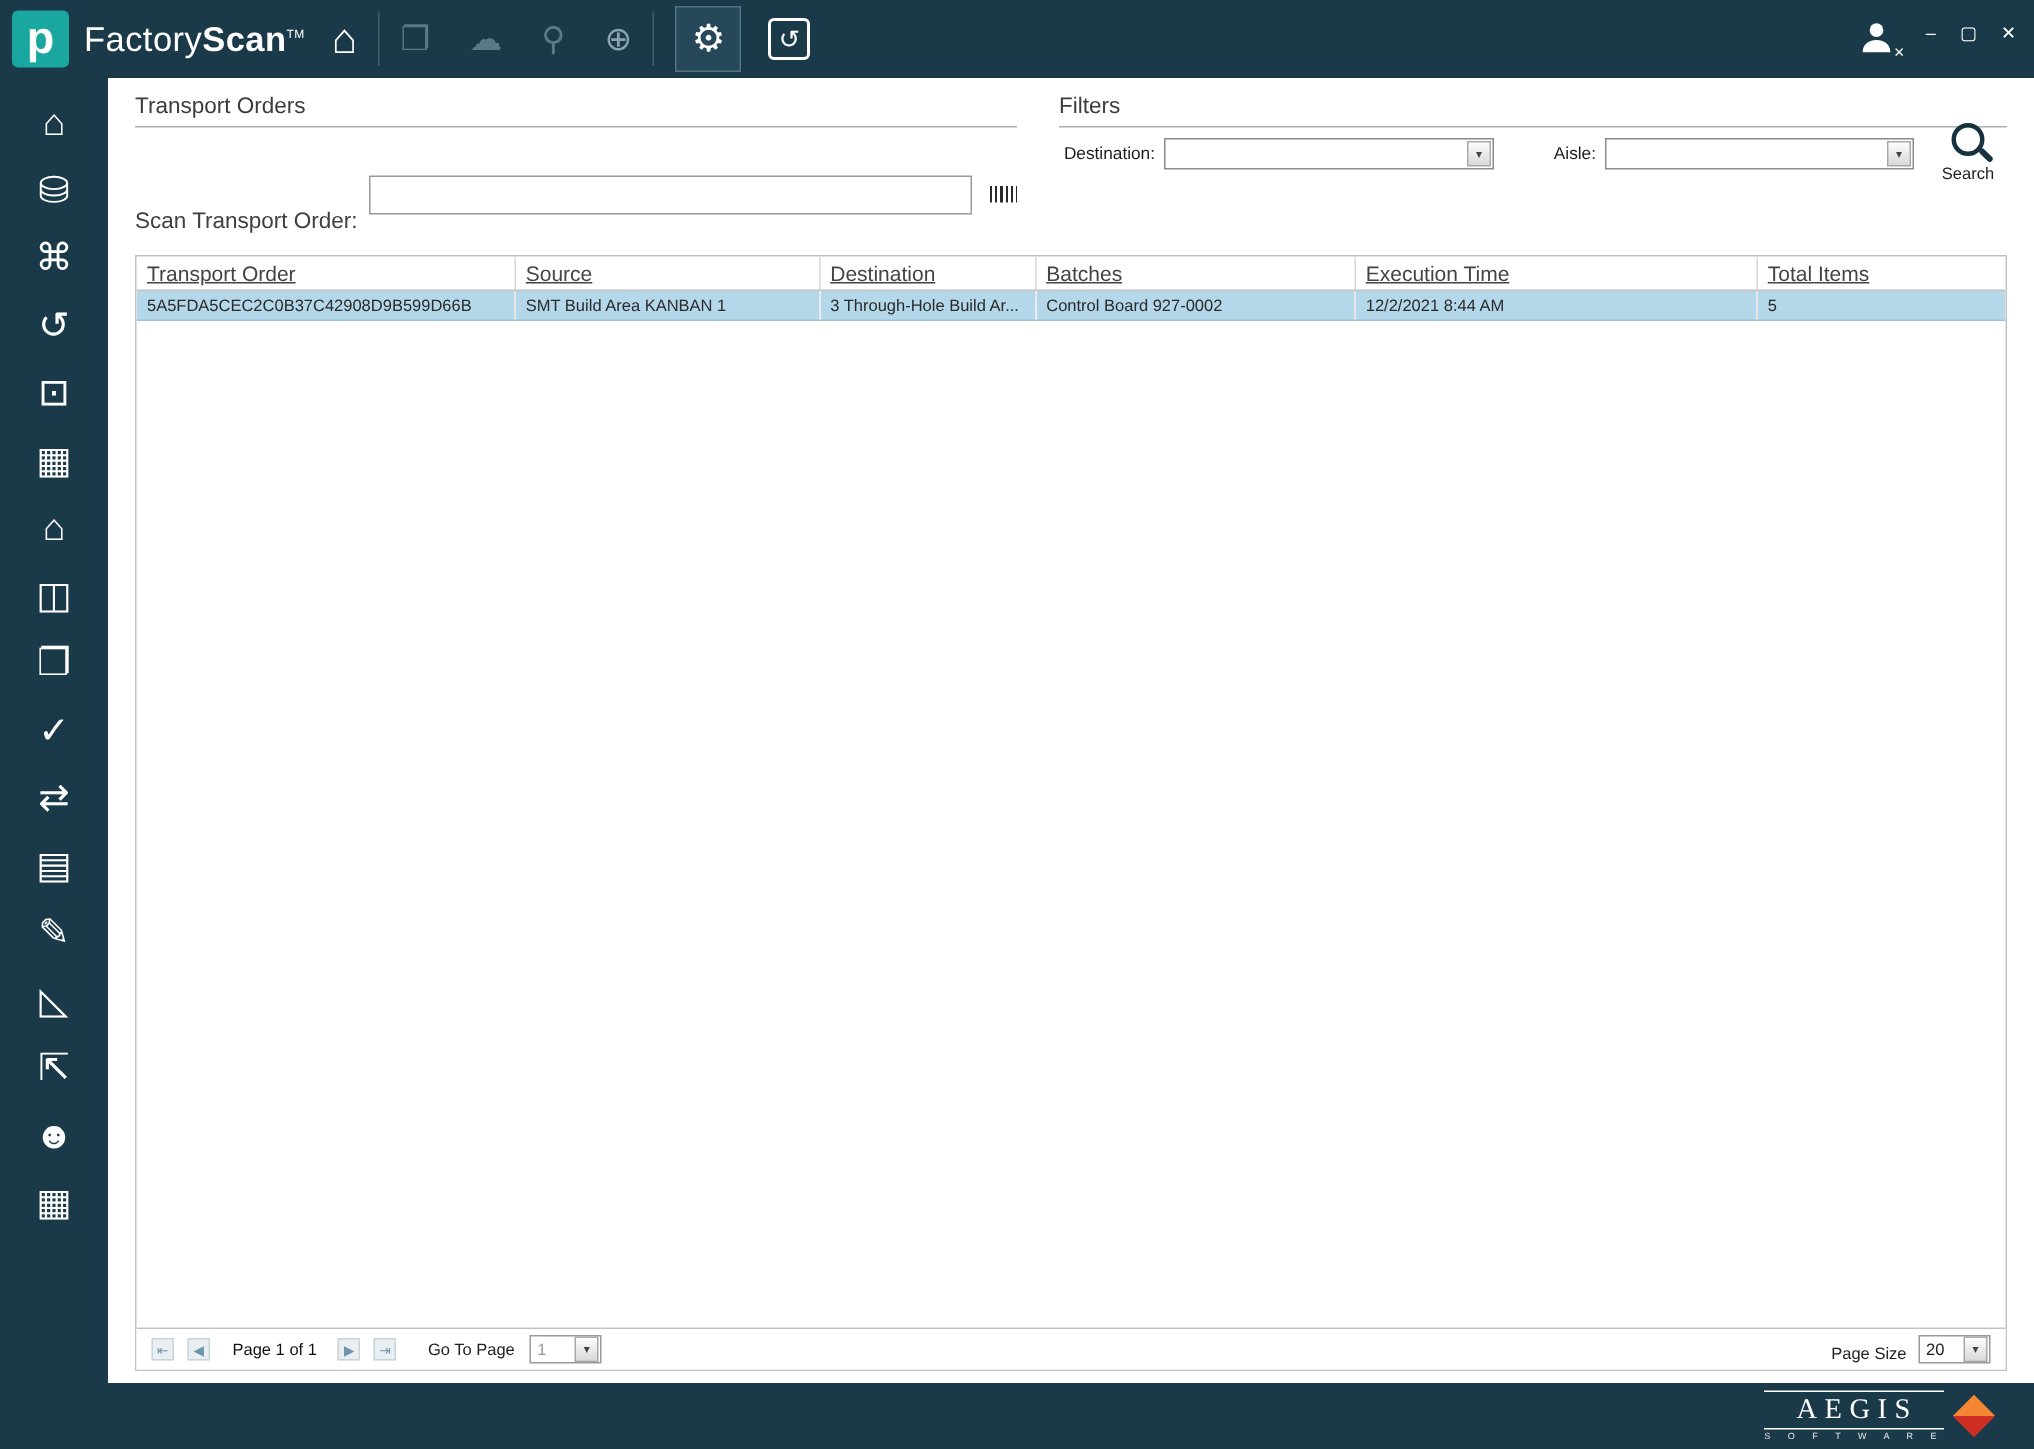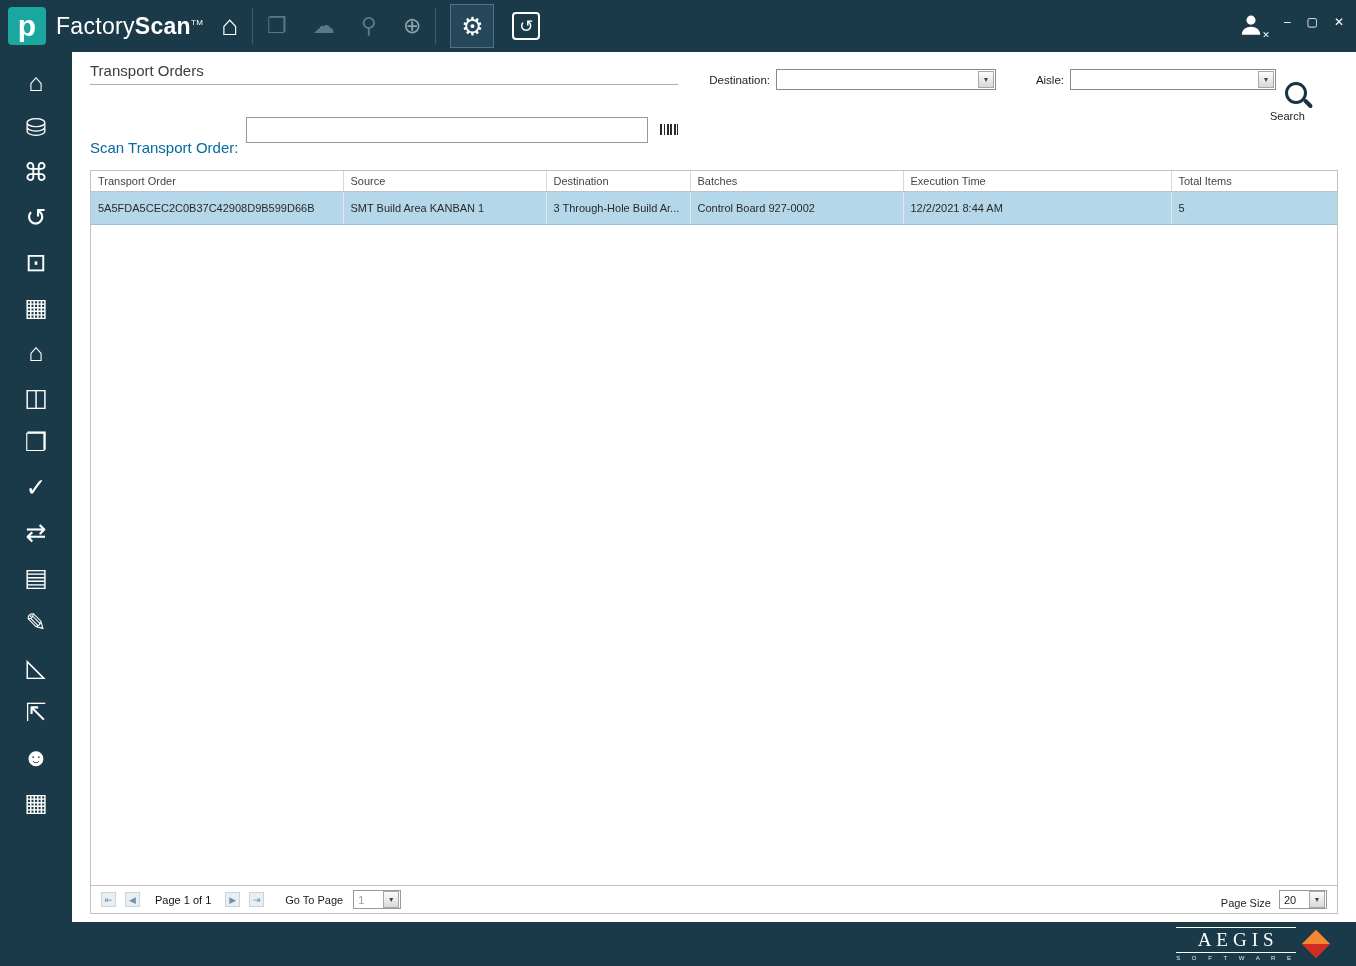--- a/index.html
+++ b/index.html
@@ -37,54 +37,54 @@
                color:#fff; font-size:25px; cursor:default; }
   main { flex:1; display:flex; flex-direction:column; padding:10px 18px 8px 18px; min-width:0; }
 
   
   .panels { display:flex; gap:28px; min-height:96px; }
   .panel-left { width:588px; }
   .panel-right { flex:1; position:relative; }
   .section-title { font-size:15px; font-weight:normal; color:#3c3c3c; padding-bottom:5px;
                    border-bottom:1px solid #aeaeae; }
   .scan-row { display:flex; align-items:center; margin-top:18px; }
-  .scan-label { font-size:15px; color:#0369a1; white-space:nowrap;margin-top:36px; }
+  .scan-label { font-size:15px; color:#404040; white-space:nowrap;margin-top:36px; }
   .scan-input { flex:1; height:26px; border:1px solid #999; margin:0 12px 0 8px; padding:0 6px;
                 font-size:13px; font-family:"Liberation Sans",sans-serif; outline:none; }
   .barcode { width:18px; height:11px;
              background:repeating-linear-gradient(90deg,#2a2a2a 0 1.5px,transparent 1.5px 3.5px); }
 
   .filter-row { display:flex; align-items:center; margin-top:10px; }
   .filter-row.second { margin-top:7px; }
   .f-label { width:70px; text-align:right; font-size:11.5px; color:#1c1c1c; padding-right:6px; white-space:nowrap; }
   .f-input { flex:1; height:22px; border:1px solid #999; margin-right:62px; padding:0 5px;
              font-size:12px; font-family:"Liberation Sans",sans-serif; outline:none; }
   .select { height:21px; border:1px solid #8a8a8a; background:#fff; display:flex; align-items:center;
             position:relative; }
   .select-value { flex:1; font-size:11px; padding:0 4px; color:#222; }
   .select-btn { width:16px; height:17px; margin-right:1px; background:linear-gradient(#fdfdfd,#d8d8d8);
                 border:1px solid #a8a8a8; display:flex; align-items:center; justify-content:center;
                 font-size:8px; color:#444; }
   .dest-select { width:220px; }
   .src-label { width:60px; text-align:right; font-size:11.5px; color:#1c1c1c; padding-right:6px; margin-left:14px; }
   .src-select { flex:1; max-width:232px; margin-right:62px; }
-  .search-block { position:absolute; right:16px; top:20px; width:52px; text-align:left; cursor:pointer; }
+  .search-block { position:absolute; right:0; top:20px; width:52px; text-align:center; cursor:pointer; }
   .mag { width:22px; height:22px; border:3.5px solid #16323f; border-radius:50%; margin:0 auto; position:relative; }
   .mag::after { content:""; position:absolute; width:4px; height:11px; background:#16323f; border-radius:2px;
                 right:-6px; bottom:-8px; transform:rotate(-45deg); }
   .search-label { font-size:11px; color:#222; margin-top:6px; }
 
   
   .table-wrap { flex:1; margin-top:12px; border:1px solid #c2c2c2; display:flex; flex-direction:column; min-height:0; }
   .table-scroll { flex:1; overflow:hidden; }
   table { width:100%; border-collapse:collapse; table-layout:fixed; }
-  th { font-size:11px; font-weight:normal; color:#444; text-align:left; padding:3px 7px; height:20px;
-       border-bottom:1px solid #c2c2c2; border-right:1px solid #d8d8d8; white-space:nowrap; overflow:hidden; }
+  th { font-size:14px; font-weight:normal; color:#444; text-align:left; padding:3px 7px; height:20px;
+       border-bottom:1px solid #c2c2c2; border-right:1px solid #d8d8d8; white-space:nowrap; overflow:hidden;text-decoration:underline; }
   th:last-child { border-right:none; }
-  td { font-size:11px; color:#2a2a2a; padding:3px 7px; height:33px; border-bottom:1px solid #e2e2e2;
+  td { font-size:11px; color:#2a2a2a; padding:3px 7px; height:20px; border-bottom:1px solid #e2e2e2;
        border-right:1px solid #e6e6e6; white-space:nowrap; overflow:hidden; }
   td:last-child { border-right:none; }
   tr.selected td { background:#b4d7ea; border-bottom-color:#9cc3da; }
 
   
   .pager { height:28px; border-top:1px solid #c2c2c2; display:flex; align-items:center; padding:0 10px;
            font-size:11px; color:#222; background:#fff; }
   .pg-btn { width:15px; height:15px; margin-right:9px; display:flex; align-items:center; justify-content:center;
             font-size:9px; color:#6d95ab; background:#e9eef3; border:1px solid #c7d4dc; cursor:pointer; }
   .pg-text { margin:0 14px 0 6px; color:#111; }
@@ -205,20 +205,21 @@
       <section class="panel-left">
         <h2 class="section-title">Transport Orders</h2>
         <div class="scan-row">
           <span class="scan-label">Scan Transport Order:</span>
           <input class="scan-input" type="text" value="" style="">
           <div class="barcode"></div>
         </div>
       </section>
 
       <section class="panel-right">
+        <h2 class="section-title">Filters</h2>
         <div class="filter-row second">
           <span class="f-label">Destination:</span>
           <div class="select dest-select">
             <span class="select-value"></span>
             <span class="select-btn">▾</span>
           </div>
           <span class="src-label">Aisle:</span>
           <div class="select src-select">
             <span class="select-value"></span>
             <span class="select-btn">▾</span>

